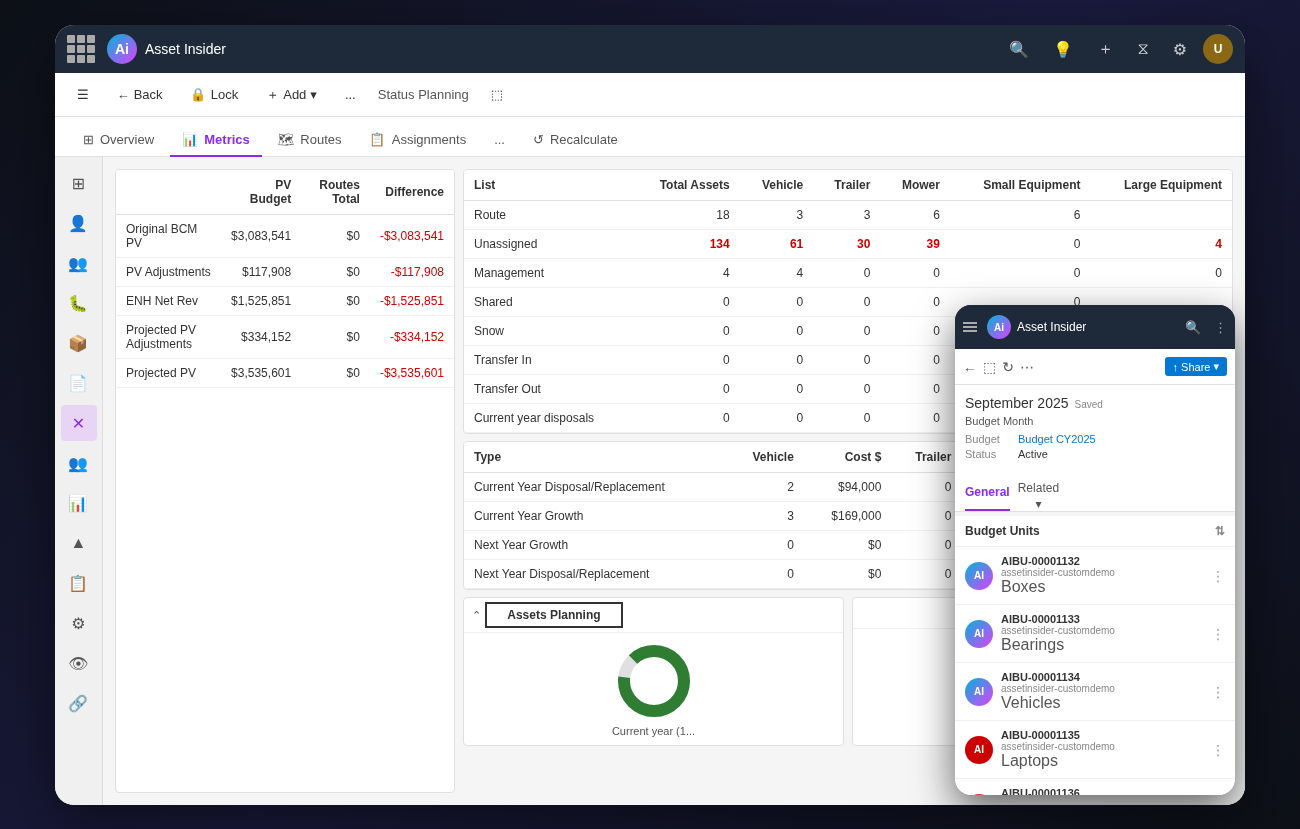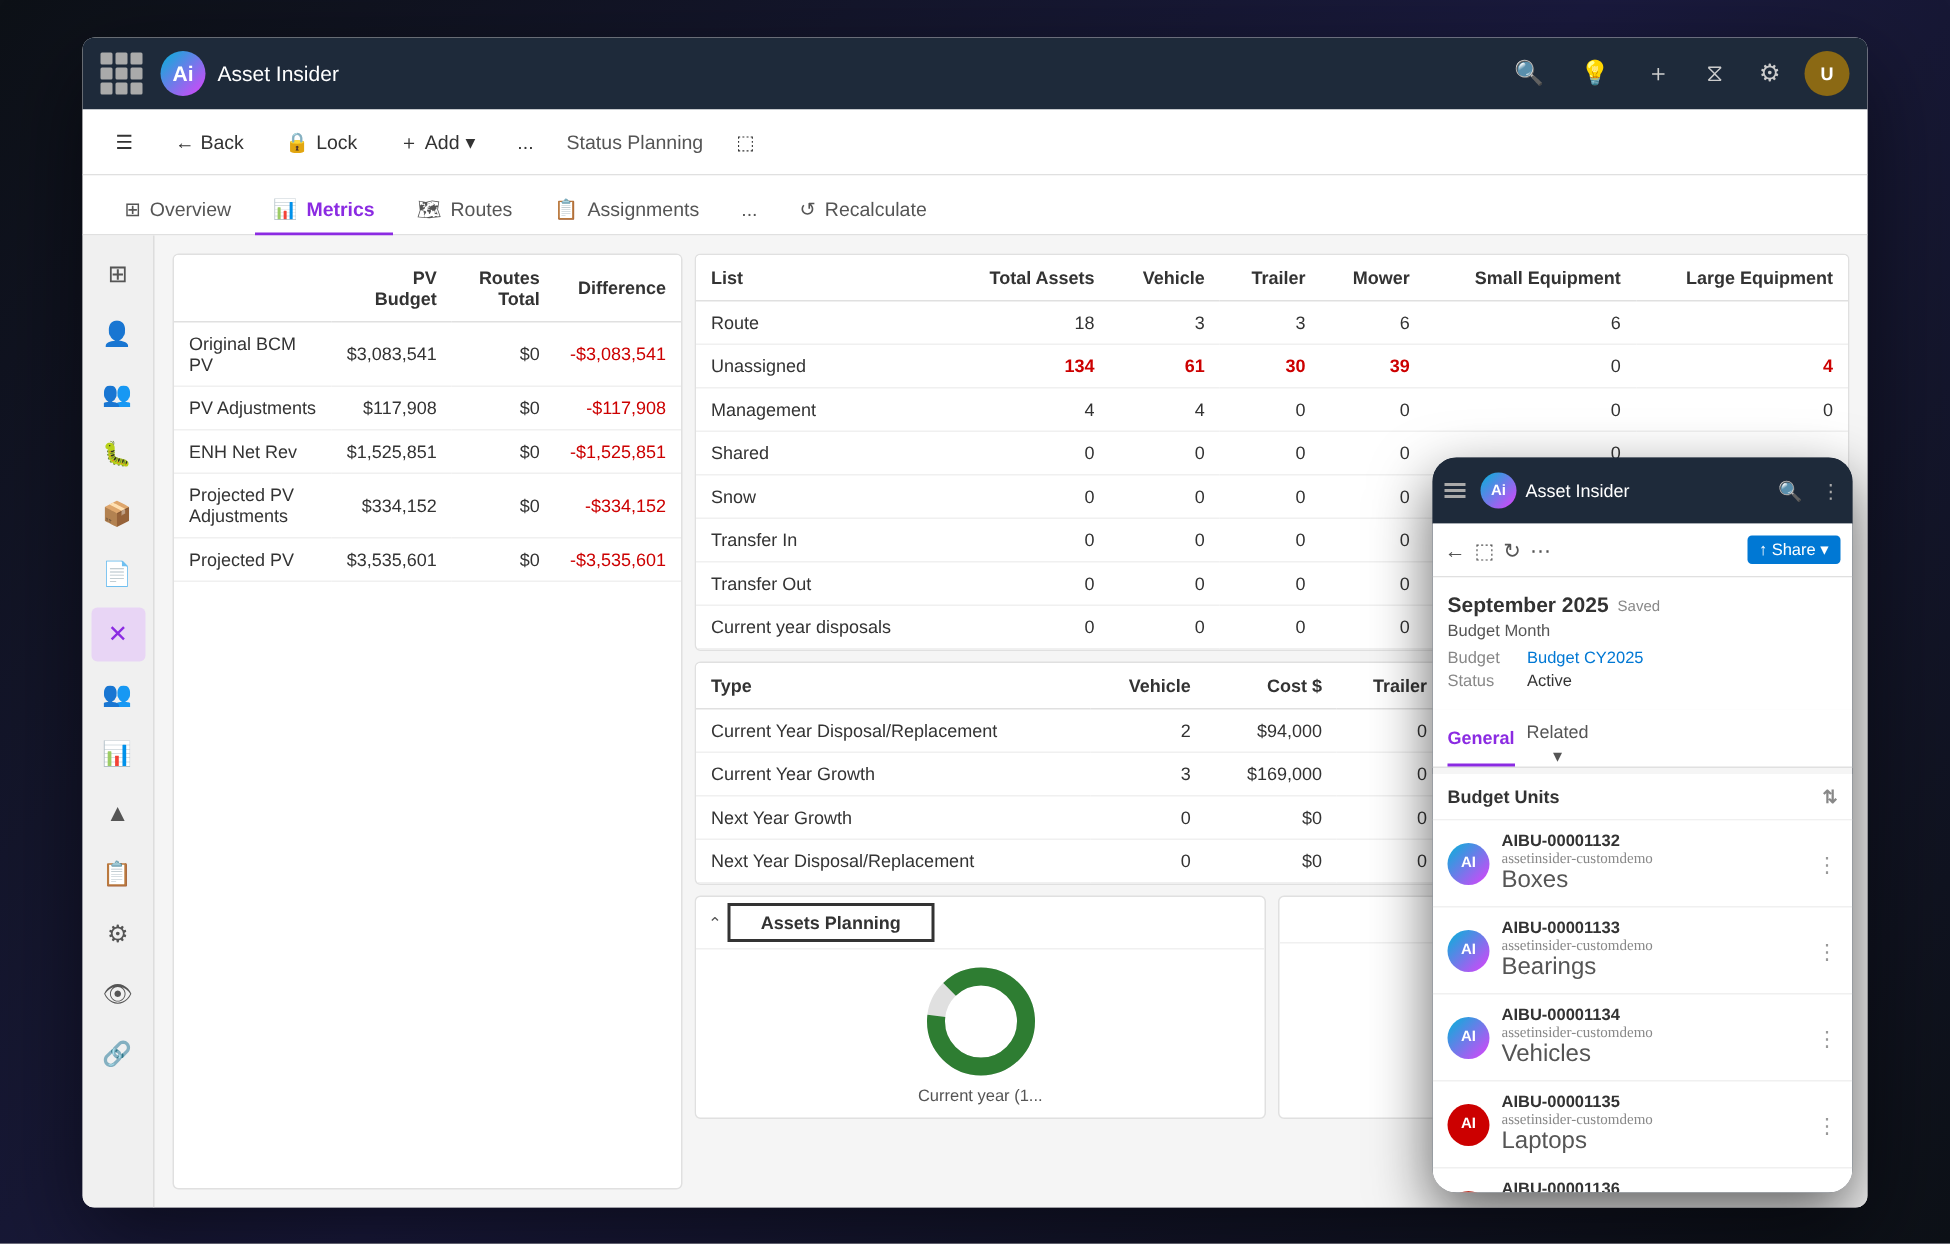--- a/index.html
+++ b/index.html
@@ -37,21 +37,21 @@
     }
 
     
     .app-window {
       position: absolute;
       left: 55px;
       top: 25px;
       width: 1190px;
       height: 780px;
       background: #f5f5f5;
-      border-radius: 8px;
+      border-radius: 19px;
       overflow: hidden;
       box-shadow: 0 20px 60px rgba(0,0,0,0.5);
       z-index: 10;
     }
 
     
     .top-nav {
       background: #1e2a3a;
       height: 48px;
       display: flex;
@@ -383,21 +383,21 @@
       gap: 3px;
     }
 
     .mobile-record-area {
       background: white;
       padding: 10px;
     }
 
     .mobile-record-title {
       font-size: 14px;
-      font-weight: 700;
+      font-weight: 400;
       color: #333;
       margin-bottom: 2px;
     }
 
     .mobile-record-subtitle {
       font-size: 11px;
       color: #555;
       margin-bottom: 6px;
     }
 
@@ -474,21 +474,21 @@
       color: white;
       font-size: 10px;
       font-weight: bold;
       flex-shrink: 0;
     }
 
     .mobile-item-avatar.red-bg { background: #c00; }
 
     .mobile-item-info { flex: 1; }
     .mobile-item-id { font-size: 11px; font-weight: 600; color: #333; }
-    .mobile-item-org { font-size: 10px; color: #888; font-family: Liberation Serif, serif; }
+    .mobile-item-org { font-size: 10px; color: #888; }
     .mobile-item-type { font-size: 16px; color: #555; }
 
     .mobile-more-icon { color: #999; font-size: 14px; cursor: pointer; }
 
     
     .mobile-list::-webkit-scrollbar { width: 3px; }
     .mobile-list::-webkit-scrollbar-thumb { background: #ccc; border-radius: 3px; }
 
     .red-val { color: #c00; font-weight: 600; }
   </style>

